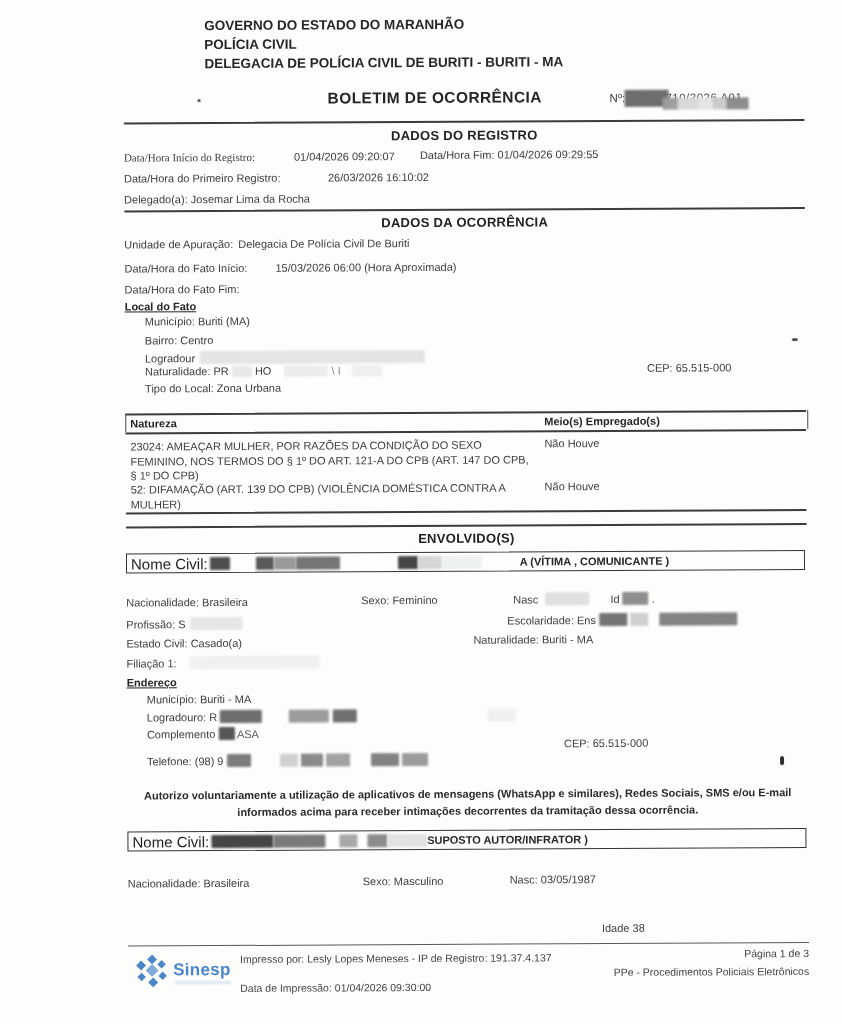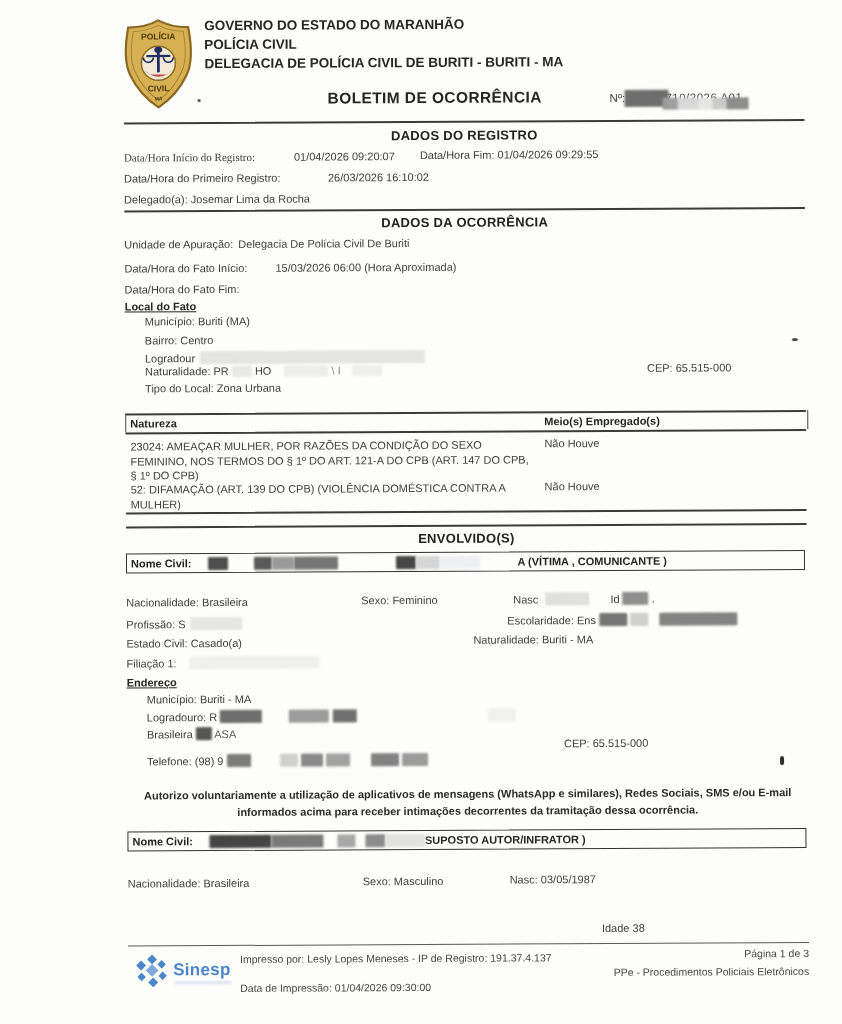--- a/index.html
+++ b/index.html
@@ -24,50 +24,34 @@
       background:#6e6e6e;filter:blur(1.2px);}
   .num-redact::after{content:"";position:absolute;z-index:1;left:8px;right:-6px;top:6px;height:12px;
       background:linear-gradient(90deg,#9d9d9d 0 18%,#d8d8d8 18% 42%,#e6e6e6 42% 58%,#c9c9c9 58% 74%,#8a8a8a 74% 100%);
       filter:blur(1.1px);opacity:.96;}
   
   .nat-head-band{position:absolute;left:126px;width:681px;border-left:1.3px solid #4a4a4a;border-right:1.3px solid #4a4a4a;}
   .nat-cell{position:absolute;font-size:11px;line-height:14.5px;color:#3d3d3d;white-space:normal;}
   
   .name-bar{position:absolute;left:126px;width:679px;height:20px;border:1.6px solid #333;background:#fdfdfc;
       display:flex;align-items:center;padding-left:4px;box-sizing:border-box;}
-  .name-label{font-size:11px;font-weight:bold;color:#222;margin-right:16px;}
+  .name-label{font-size:15px;font-weight:normal;color:#222;margin-right:2px;}
   .consent{position:absolute;left:126px;width:681px;text-align:center;font-size:11px;font-weight:bold;
       color:#2b2b2b;line-height:16.5px;white-space:normal;}
   .footer-t{font-size:10.5px;color:#454545;}
   .sinesp-text{font-size:17px;font-weight:bold;color:#4a86c8;letter-spacing:.3px;}
   .ink{position:absolute;background:#4a4a4a;border-radius:50%;filter:blur(.4px);}
   .tagline{position:absolute;height:3px;background:#d9e4f0;filter:blur(.8px);}
 </style>
 </head>
 <body>
 
 <div class="page">
 <div class="scan">
 
-  <div class="abs" style="left:118px;top:16px;">
-    <svg width="86" height="94" viewBox="0 0 86 94">
-      <path d="M43 3 C52 8 62 10 73 10 C76 26 78 44 71 58 C64 73 52 84 43 90 C34 84 22 73 15 58 C8 44 10 26 13 10 C24 10 34 8 43 3 Z" fill="#d8b054" stroke="#8a6a20" stroke-width="2.2"></path>
-      <path d="M43 8 C51 12 59 14 68 14 C70 27 72 43 66 55 C60 68 50 78 43 83 C36 78 26 68 20 55 C14 43 16 27 18 14 C27 14 35 12 43 8 Z" fill="none" stroke="#a5842e" stroke-width="1"></path>
-      <circle cx="43" cy="46" r="17" fill="#f2ead6" stroke="#8a6a20" stroke-width="1.5"></circle>
-      <path d="M29 52 A17 17 0 0 0 57 52 L52 57 L34 57 Z" fill="#b23434" opacity="0.85"></path>
-      <rect x="41.6" y="33" width="2.8" height="22" fill="#232f63"></rect>
-      <rect x="31" y="37.5" width="24" height="2.2" fill="#232f63"></rect>
-      <path d="M28 40 a5 5 0 0 0 10 0" fill="none" stroke="#232f63" stroke-width="1.6"></path>
-      <path d="M48 40 a5 5 0 0 0 10 0" fill="none" stroke="#232f63" stroke-width="1.6"></path>
-      <ellipse cx="43" cy="32.5" rx="4" ry="3" fill="#232f63"></ellipse>
-      <text x="43" y="22" text-anchor="middle" font-size="8.5" font-weight="bold" fill="#4a3a0e" font-family="Liberation Sans, sans-serif">POLÍCIA</text>
-      <text x="43" y="74" text-anchor="middle" font-size="8.5" font-weight="bold" fill="#4a3a0e" font-family="Liberation Sans, sans-serif">CIVIL</text>
-      <text x="43" y="83" text-anchor="middle" font-size="5" font-weight="bold" fill="#4a3a0e" font-family="Liberation Sans, sans-serif">MA</text>
-    </svg>
-  </div>
   <div class="abs b" style="left:207px;top:17px;font-size:13.5px;">GOVERNO DO ESTADO DO MARANHÃO</div>
   <div class="abs b" style="left:207px;top:36px;font-size:13.5px;">POLÍCIA CIVIL</div>
   <div class="abs b" style="left:207px;top:55px;font-size:13.5px;">DELEGACIA DE POLÍCIA CIVIL DE BURITI - BURITI - MA</div>
 
   <div class="abs b" style="left:330px;top:89px;font-size:15.5px;letter-spacing:.4px;">BOLETIM DE OCORRÊNCIA</div>
   <div class="abs num-wrap" style="left:612px;top:93px;">
     <span>Nº:</span>
     <span class="num-redact" style="margin-left:26px;">
       <span class="num-text">7710/2026 A01</span>
     </span>
@@ -167,21 +151,21 @@
   <div class="abs t b underl" style="left:126px;top:675px;">Endereço</div>
   <div class="abs t" style="left:146px;top:692px;">Município: Buriti - MA</div>
   <div class="abs t" style="left:146px;top:709px;">
     <span>Logradouro: R</span>
     <span class="rd" style="width:42px;background:#6e6e6e;"></span>
     <span class="rd" style="width:40px;background:#9c9c9c;margin-left:24px;"></span>
     <span class="rd" style="width:24px;background:#707070;"></span>
     <span class="rd" style="width:28px;background:#f0f0ee;margin-left:128px;"></span>
   </div>
   <div class="abs t" style="left:146px;top:726px;">
-    <span>Brasileira</span>
+    <span>Complemento</span>
     <span class="rd" style="width:16px;background:#565656;"></span>
     <span style="color:#5a5a5a;">ASA</span>
   </div>
   <div class="abs t" style="left:563px;top:738px;">CEP: 65.515-000</div>
   <div class="abs t" style="left:146px;top:753px;">
     <span>Telefone: (98) 9</span>
     <span class="rd" style="width:24px;background:#7c7c7c;"></span>
     <span class="rd" style="width:18px;background:#d0d0ce;margin-left:26px;"></span>
     <span class="rd" style="width:22px;background:#8a8a8a;"></span>
     <span class="rd" style="width:24px;background:#a2a2a2;"></span>

